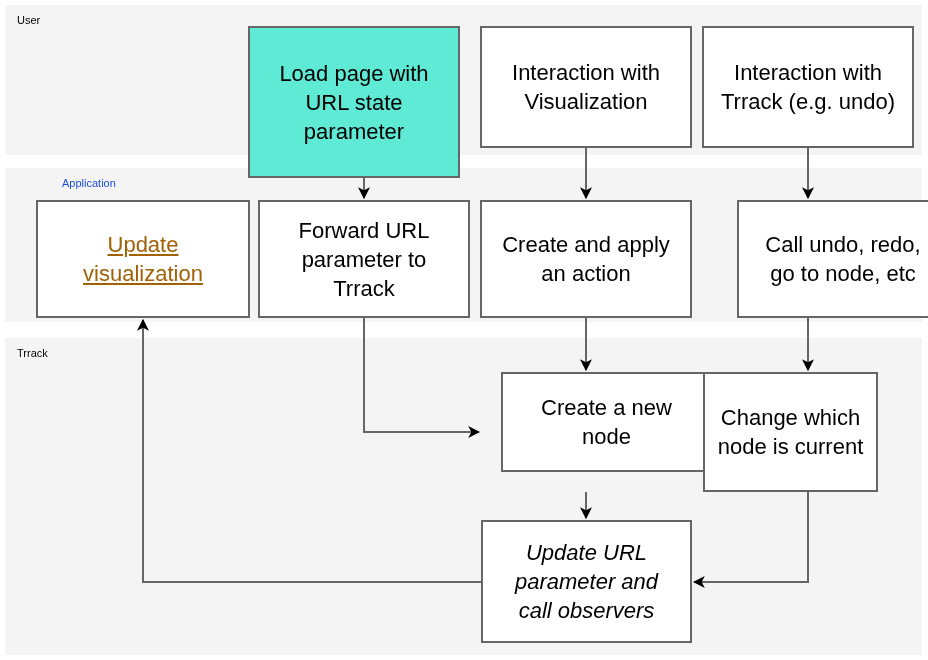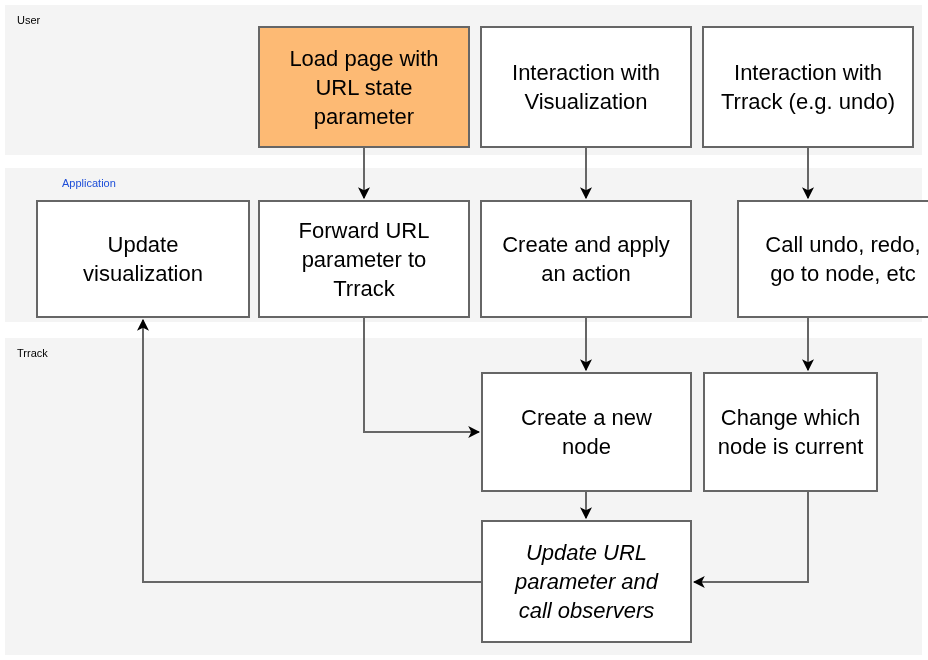--- a/index.html
+++ b/index.html
@@ -90,51 +90,51 @@
         <polyline points="364,318 364,432 479,432" fill="none" stroke="#666666" stroke-width="2" marker-end="url(#arrow-end)"></polyline>
         <polyline points="586,318 586,370" fill="none" stroke="#666666" stroke-width="2" marker-end="url(#arrow-end)"></polyline>
         <polyline points="808,318 808,370" fill="none" stroke="#666666" stroke-width="2" marker-end="url(#arrow-end)"></polyline>
         <polyline points="586,492 586,518" fill="none" stroke="#666666" stroke-width="2" marker-end="url(#arrow-end)"></polyline>
         <polyline points="808,492 808,582 694,582" fill="none" stroke="#666666" stroke-width="2" marker-end="url(#arrow-end)"></polyline>
         <polyline points="481,582 143,582 143,320" fill="none" stroke="#666666" stroke-width="2" marker-end="url(#arrow-end)"></polyline>
       </g>
   </svg>
 
   <div id="nodes">
-      <div class="node" style="left: 258px; top: 26px; width: 212px; height: 122px; background: #fdba74; border-color: rgb(102, 102, 102);">
+      <div class="node" style="left: 248px; top: 26px; width: 212px; height: 152px; background: #5eead4; border-color: rgb(102, 102, 102);">
         <span class="node-label" style="color: rgb(0, 0, 0);">Load page with
 URL state
 parameter</span>
       </div>
       <div class="node" style="left: 480px; top: 26px; width: 212px; height: 122px; background: rgb(255, 255, 255); border-color: rgb(102, 102, 102);">
         <span class="node-label" style="color: rgb(0, 0, 0);">Interaction with
 Visualization</span>
       </div>
       <div class="node" style="left: 702px; top: 26px; width: 212px; height: 122px; background: rgb(255, 255, 255); border-color: rgb(102, 102, 102);">
         <span class="node-label" style="color: rgb(0, 0, 0);">Interaction with
 Trrack (e.g. undo)</span>
       </div>
       <div class="node" style="left: 36px; top: 200px; width: 214px; height: 118px; background: rgb(255, 255, 255); border-color: rgb(102, 102, 102);">
-        <span class="node-label" style="color: #000000;">Update
+        <span class="node-label" style="color: #a16207; text-decoration: underline;">Update
 visualization</span>
       </div>
       <div class="node" style="left: 258px; top: 200px; width: 212px; height: 118px; background: rgb(255, 255, 255); border-color: rgb(102, 102, 102);">
         <span class="node-label" style="color: rgb(0, 0, 0);">Forward URL
 parameter to
 Trrack</span>
       </div>
       <div class="node" style="left: 480px; top: 200px; width: 212px; height: 118px; background: rgb(255, 255, 255); border-color: rgb(102, 102, 102);">
         <span class="node-label" style="color: #000000;">Create and apply
 an action</span>
       </div>
       <div class="node" style="left: 702px; top: 200px; width: 212px; height: 118px; background: rgb(255, 255, 255); border-color: rgb(102, 102, 102); margin-left: 35px;">
         <span class="node-label" style="color: rgb(0, 0, 0);">Call undo, redo,
 go to node, etc</span>
       </div>
-      <div class="node" style="left: 481px; top: 372px; width: 211px; height: 120px; background: rgb(255, 255, 255); border-color: rgb(102, 102, 102);">
+      <div class="node" style="left: 501px; top: 372px; width: 211px; height: 100px; background: rgb(255, 255, 255); border-color: rgb(102, 102, 102);">
         <span class="node-label" style="color: rgb(0, 0, 0);">Create a new
 node</span>
       </div>
       <div class="node" style="left: 703px; top: 372px; width: 175px; height: 120px; background: rgb(255, 255, 255); border-color: rgb(102, 102, 102);">
         <span class="node-label" style="color: rgb(0, 0, 0);">Change which
 node is current</span>
       </div>
       <div class="node" style="left: 481px; top: 520px; width: 211px; height: 123px; background: rgb(255, 255, 255); border-color: rgb(102, 102, 102); font-style: italic;">
         <span class="node-label" style="color: rgb(0, 0, 0);">Update URL
 parameter and

